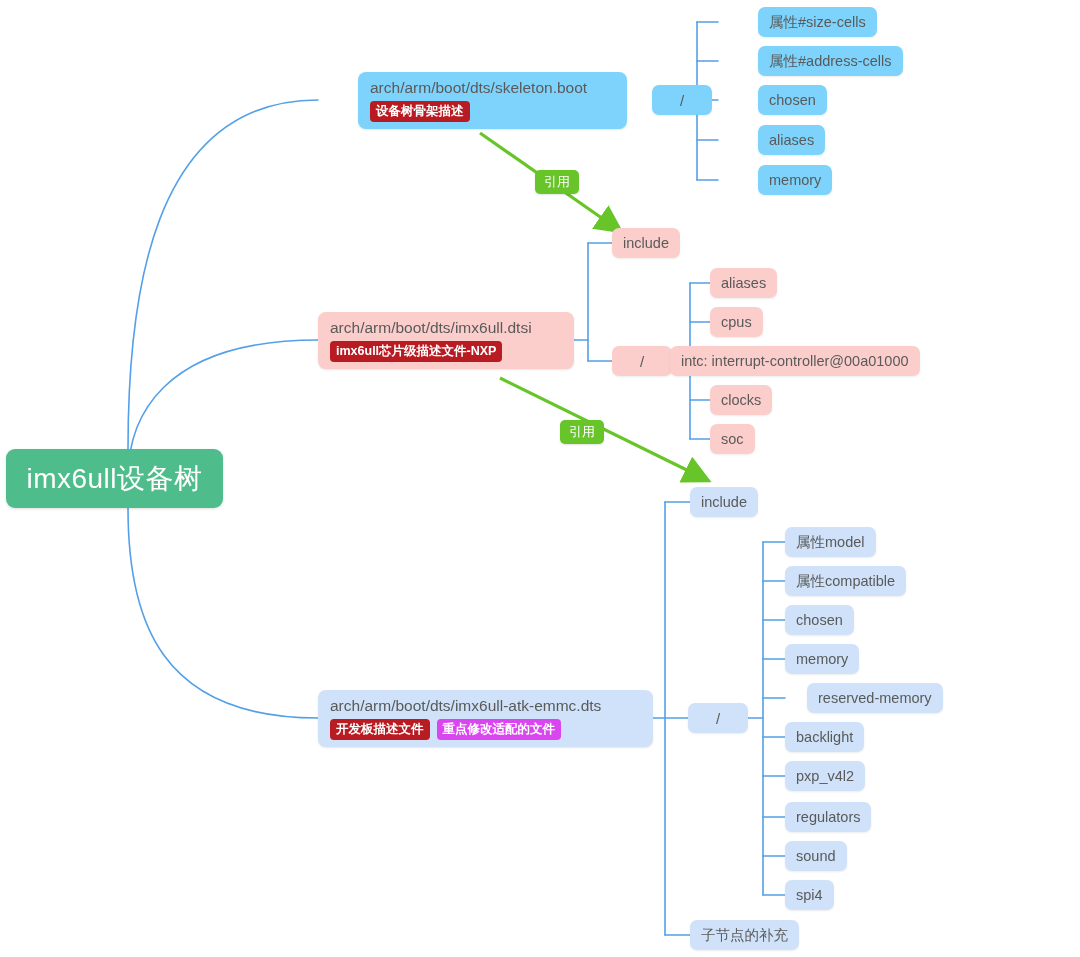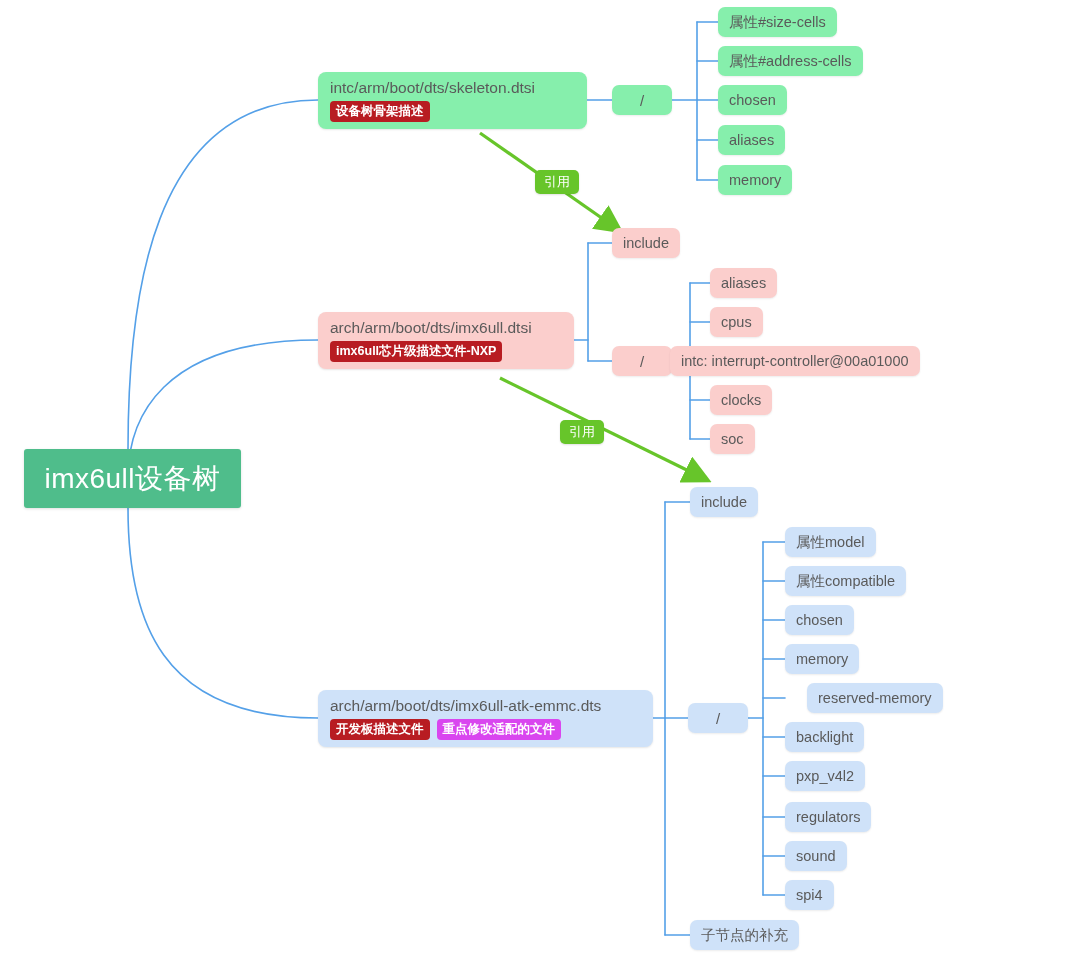--- a/index.html
+++ b/index.html
@@ -22,23 +22,23 @@
     white-space:nowrap;
   }
   .node .title{
     font-size:15px;
     line-height:19px;
     color:#5a5a5a;
   }
 
   
   .root{
-    left:24px; top:449px; width:217px; height:59px;
+    left:6px; top:449px; width:217px; height:59px;
     background:#4fbd8b;
-    border-radius:3px;
+    border-radius:9px;
     align-items:center;
     justify-content:center;
     box-shadow:0 1px 3px rgba(0,0,0,0.13);
   }
   .root .title{
     color:#ffffff;
     font-size:28px;
     line-height:34px;
     letter-spacing:.5px;
   }
@@ -52,21 +52,21 @@
     font-size:12.5px;
     line-height:16px;
     padding:2px 6px 3px 6px;
     border-radius:4px;
     color:#ffffff;
     font-weight:bold;
   }
   .badge.red{ background:#b81c22; }
   .badge.orange{ background:#d946ef; }
 
-  .cream{ background:#86efac; }
+  .cream{ background:#7dd3fc;margin-left:40px; }
   .pink { background:#fbcecc; }
   .blue { background:#cfe2f9; }
 
   
   .leaf{
     padding:0 11px;
     height:30px;
     justify-content:center;
     border-radius:7px;
     box-shadow:0 1px 2px rgba(0,0,0,0.08);
@@ -158,21 +158,21 @@
       <path d="M480,133 L616,228"></path>
       <path d="M500,378 L703,478"></path>
     </g>
   </svg>
 
   <div class="node root">
     <span class="title">imx6ull设备树</span>
   </div>
 
   <div class="node mainnode cream" style="left:318px;top:72px;width:269px;height:57px;">
-    <span class="title">intc/arm/boot/dts/skeleton.dtsi</span>
+    <span class="title">arch/arm/boot/dts/skeleton.boot</span>
     <span class="badges">
       <span class="badge red">设备树骨架描述</span>
     </span>
   </div>
 
   <div class="node slash cream" style="left:612px;top:85px;">
     <span class="title">/</span>
   </div>
 
   <div class="node leaf cream" style="left:718px;top:7px;">

